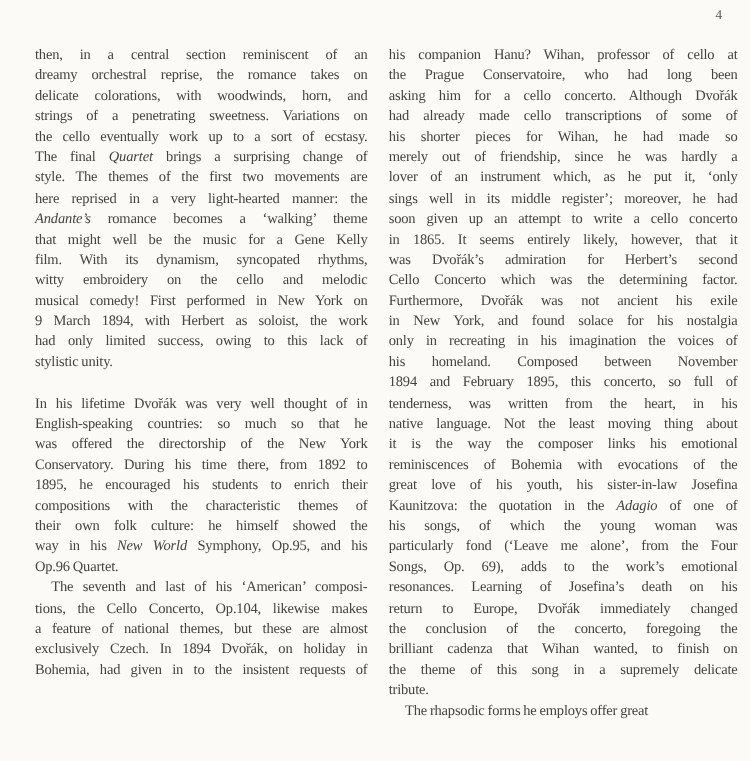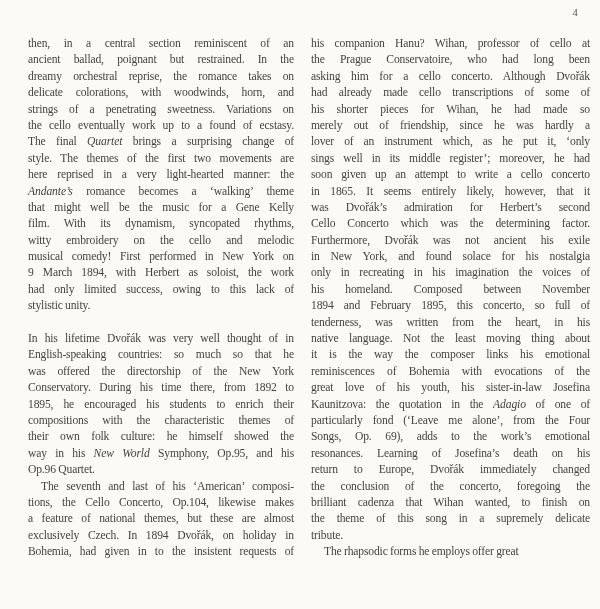--- a/index.html
+++ b/index.html
@@ -66,25 +66,24 @@
 </style>
 </head>
 <body>
 
 <div class="page">
   <div class="page-number">4</div>
   <div class="columns">
     <div class="col col-left" id="col-left">
         <div class="para">
           <div class="ln">then, in a central section reminiscent of an</div>
-          <div class="ln">ancient ballad, poignant but restrained. In the</div>
           <div class="ln">dreamy orchestral reprise, the romance takes on</div>
           <div class="ln">delicate colorations, with woodwinds, horn, and</div>
           <div class="ln">strings of a penetrating sweetness. Variations on</div>
-          <div class="ln">the cello eventually work up to a found of ecstasy.</div>
+          <div class="ln">the cello eventually work up to a sort of ecstasy.</div>
           <div class="ln">The final <em>Quartet</em> brings a surprising change of</div>
           <div class="ln">style. The themes of the first two movements are</div>
           <div class="ln">here reprised in a very light-hearted manner: the</div>
           <div class="ln"><em>Andante’s</em> romance becomes a ‘walking’ theme</div>
           <div class="ln">that might well be the music for a Gene Kelly</div>
           <div class="ln">film. With its dynamism, syncopated rhythms,</div>
           <div class="ln">witty embroidery on the cello and melodic</div>
           <div class="ln">musical comedy! First performed in New York on</div>
           <div class="ln">9 March 1894, with Herbert as soloist, the work</div>
           <div class="ln">had only limited success, owing to this lack of</div>
@@ -128,20 +127,21 @@
           <div class="ln">in New York, and found solace for his nostalgia</div>
           <div class="ln">only in recreating in his imagination the voices of</div>
           <div class="ln">his homeland. Composed between November</div>
           <div class="ln">1894 and February 1895, this concerto, so full of</div>
           <div class="ln">tenderness, was written from the heart, in his</div>
           <div class="ln">native language. Not the least moving thing about</div>
           <div class="ln">it is the way the composer links his emotional</div>
           <div class="ln">reminiscences of Bohemia with evocations of the</div>
           <div class="ln">great love of his youth, his sister-in-law Josefina</div>
           <div class="ln">Kaunitzova: the quotation in the <em>Adagio</em> of one of</div>
+          <div class="ln">his songs, of which the young woman was</div>
           <div class="ln">particularly fond (‘Leave me alone’, from the Four</div>
           <div class="ln">Songs, Op. 69), adds to the work’s emotional</div>
           <div class="ln">resonances. Learning of Josefina’s death on his</div>
           <div class="ln">return to Europe, Dvořák immediately changed</div>
           <div class="ln">the conclusion of the concerto, foregoing the</div>
           <div class="ln">brilliant cadenza that Wihan wanted, to finish on</div>
           <div class="ln">the theme of this song in a supremely delicate</div>
           <div class="ln end">tribute.</div>
         </div>
         <div class="para">

